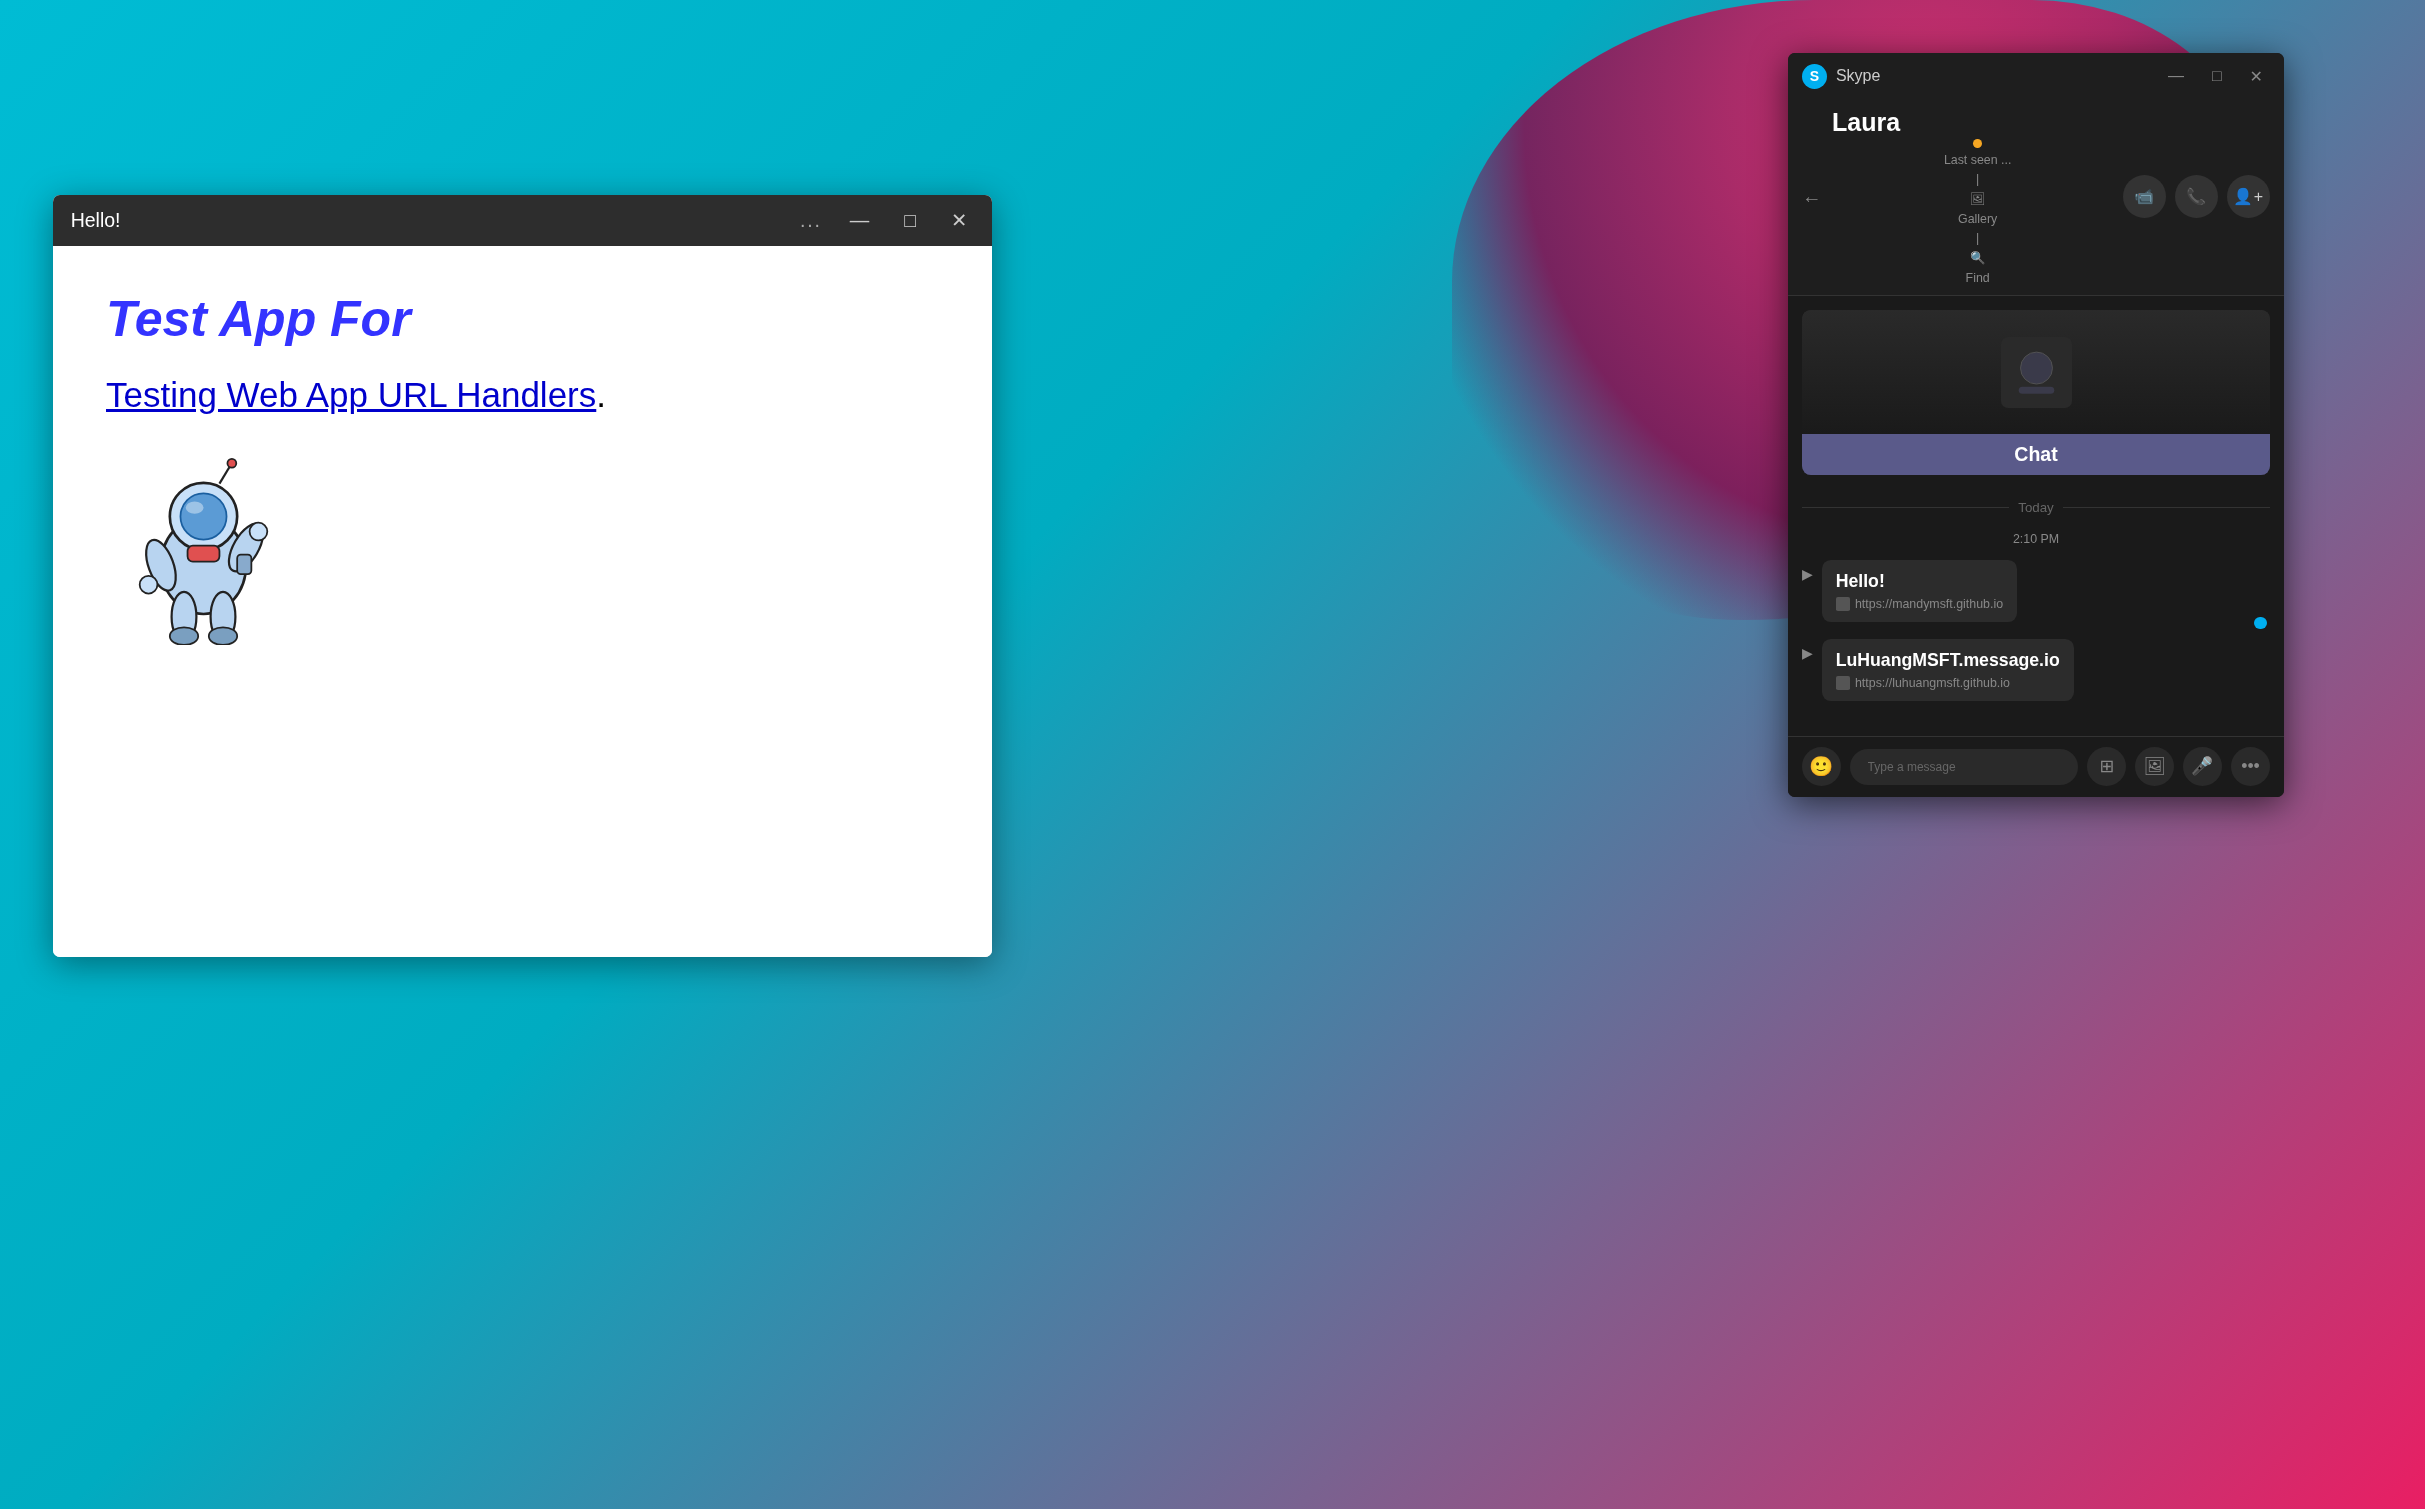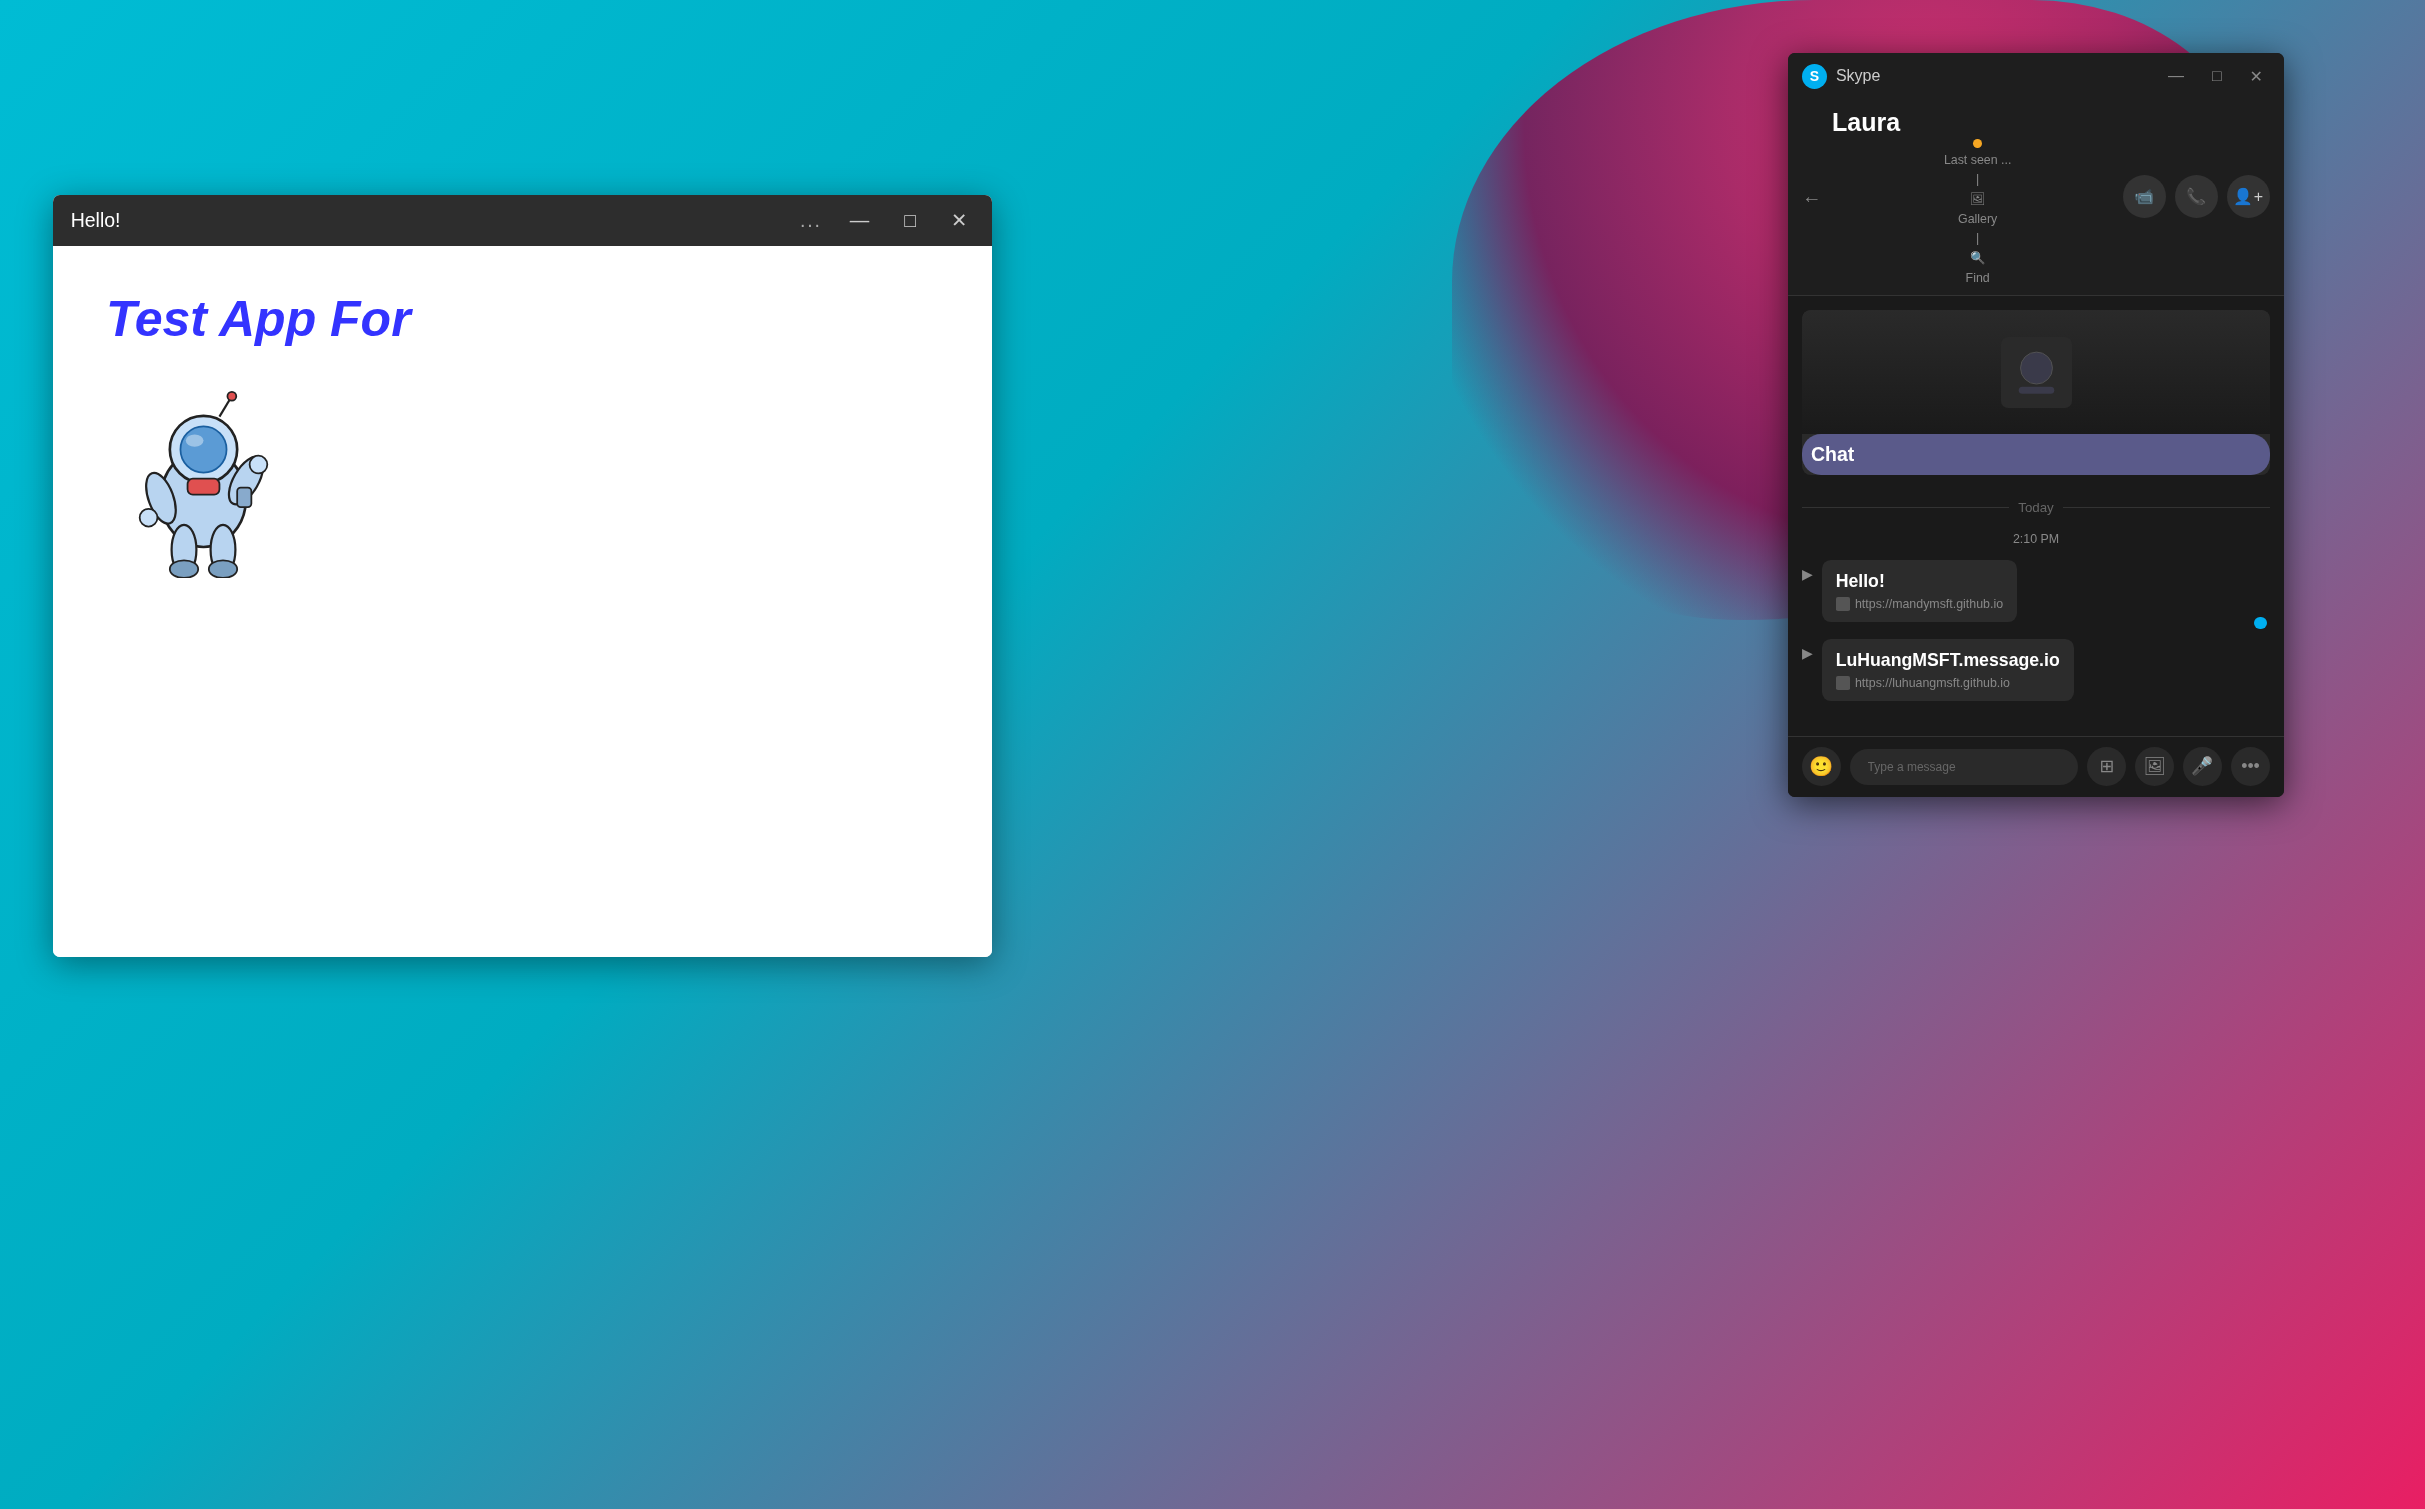--- a/index.html
+++ b/index.html
@@ -264,23 +264,22 @@
       display: flex;
       align-items: center;
       justify-content: center;
     }
 
     .chat-promo-label {
       background: #5a5a8a;
       color: #fff;
       font-size: 19.5px;
       font-weight: bold;
-      text-align: left;
+      text-align: center;
       padding: 8.9px;
-      border-radius: 19px;
     }
 
     
     .day-divider {
       display: flex;
       align-items: center;
       gap: 8.9px;
       color: #666;
       font-size: 13.3px;
       margin: 7px 0;
@@ -417,20 +416,23 @@
     <span class="webapp-title">Hello!</span>
     <div class="webapp-titlebar-controls">
       <span class="webapp-titlebar-dots">...</span>
       <button class="titlebar-btn">—</button>
       <button class="titlebar-btn">□</button>
       <button class="titlebar-btn close">✕</button>
     </div>
   </div>
   <div class="webapp-content">
     <div class="webapp-heading">Test App For</div>
+    <div>
+      <span class="webapp-link">Testing Web App URL Handlers</span><span class="webapp-link-period">.</span>
+    </div>
     <div class="astronaut-container">
       
       <svg class="astronaut-svg" viewBox="0 0 200 220" xmlns="http://www.w3.org/2000/svg">
 
         <ellipse cx="100" cy="130" rx="48" ry="55" fill="#b8d4f0" stroke="#222" stroke-width="3"></ellipse>
 
         <circle cx="100" cy="75" r="38" fill="#c8e0f8" stroke="#222" stroke-width="3"></circle>
 
         <circle cx="100" cy="75" r="26" fill="#5b9bd5" stroke="#1a5fa0" stroke-width="2"></circle>
 

